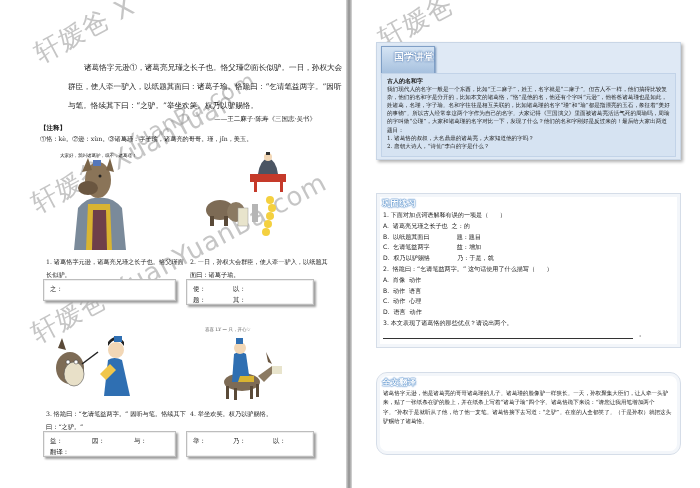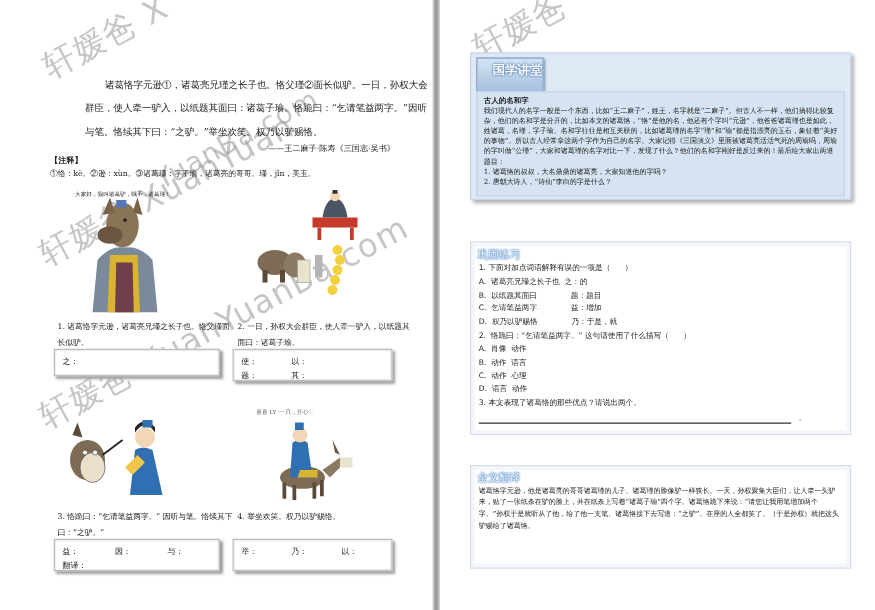--- a/index.html
+++ b/index.html
@@ -42,21 +42,21 @@
                  background: linear-gradient(#d5e4f4, #9fbbdb); border: 1px solid #7f9fc6;
                  box-shadow: 1px 1px 2px #6f8fb6; color: #fff; font-family: "DejaVu Sans", sans-serif;
                  font-weight: bold; font-size: 10px; text-align: right; line-height: 20px;
                  text-shadow: 0 0 2px #3b6aa8, 0 0 1px #3b6aa8; }
   .panel-inner { position: absolute; left: 4px; top: 30px; width: 295px; height: 84px;
                  background: #d6e3f2; border: 1px solid #c2d3e8; padding: 3px 5px; font-size: 5.6px; line-height: 8.1px; }
   .panel-inner .sub { font-weight: bold; font-size: 6px; }
 
   .box { position: absolute; left: 24px; width: 305px; background: #fff; border: 1px solid #d5dde8;
          box-shadow: inset 0 0 0 3px #f3f6fa; }
-  .box-title { font-family: "DejaVu Sans", sans-serif; font-weight: normal; font-size: 8.5px; color: #fff;
+  .box-title { font-family: "DejaVu Sans", sans-serif; font-weight: bold; font-size: 8.5px; color: #fff;
                text-shadow: 0 0 2px #3d7fc4, 0 0 1px #3d7fc4, 0 0 1px #3d7fc4; padding: 4px 5px 0; }
   .ex-line { font-size: 6.1px; line-height: 10.8px; padding-left: 6px; white-space: pre; font-family: "DejaVu Sans", sans-serif; }
   .blank-line { margin: 8px 6px 0; border-bottom: 1px solid #333; width: 250px; height: 2px; }
   .trans { font-size: 5.6px; line-height: 9.4px; padding: 0 6px; }
 </style>
 </head>
 <body>
 
 <div class="page page-left">
   <div class="watermark" style="left:28px;top:40px;">轩媛爸 X</div>
@@ -209,17 +209,17 @@
     <div class="ex-line">B.  动作  语言</div>
     <div class="ex-line">C.  动作  心理</div>
     <div class="ex-line">D.  语言  动作</div>
     <div class="ex-line">3. 本文表现了诸葛恪的那些优点？请说出两个。</div>
     <div style="display:flex;align-items:flex-end;">
       <div class="blank-line"></div>
       <span style="font-size:6px;">。</span>
     </div>
   </div>
 
-  <div class="box" style="top:372px;height:83px;">
+  <div class="box" style="top:372px;height:83px;border-radius:11px;">
     <div class="box-title">全文翻译</div>
     <div class="trans">诸葛恪字元逊，他是诸葛亮的哥哥诸葛瑾的儿子。诸葛瑾的脸像驴一样狭长。一天，孙权聚集大臣们，让人牵一头驴来，贴了一张纸条在驴的脸上，并在纸条上写着“诸葛子瑜”四个字。诸葛恪跪下来说：“请您让我用笔增加两个字。”孙权于是就听从了他，给了他一支笔。诸葛恪接下去写道：“之驴”。在座的人全都笑了。（于是孙权）就把这头驴赐给了诸葛恪。</div>
   </div>
 </div>
 
 </body></html>

